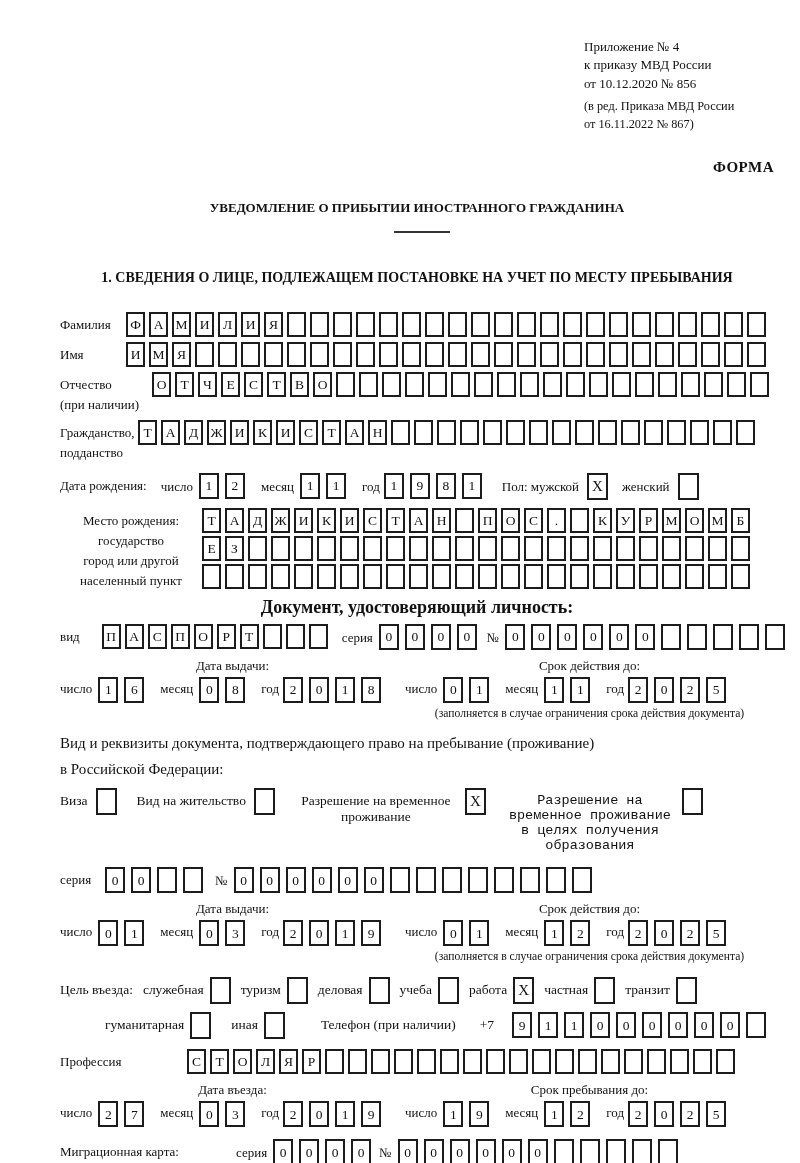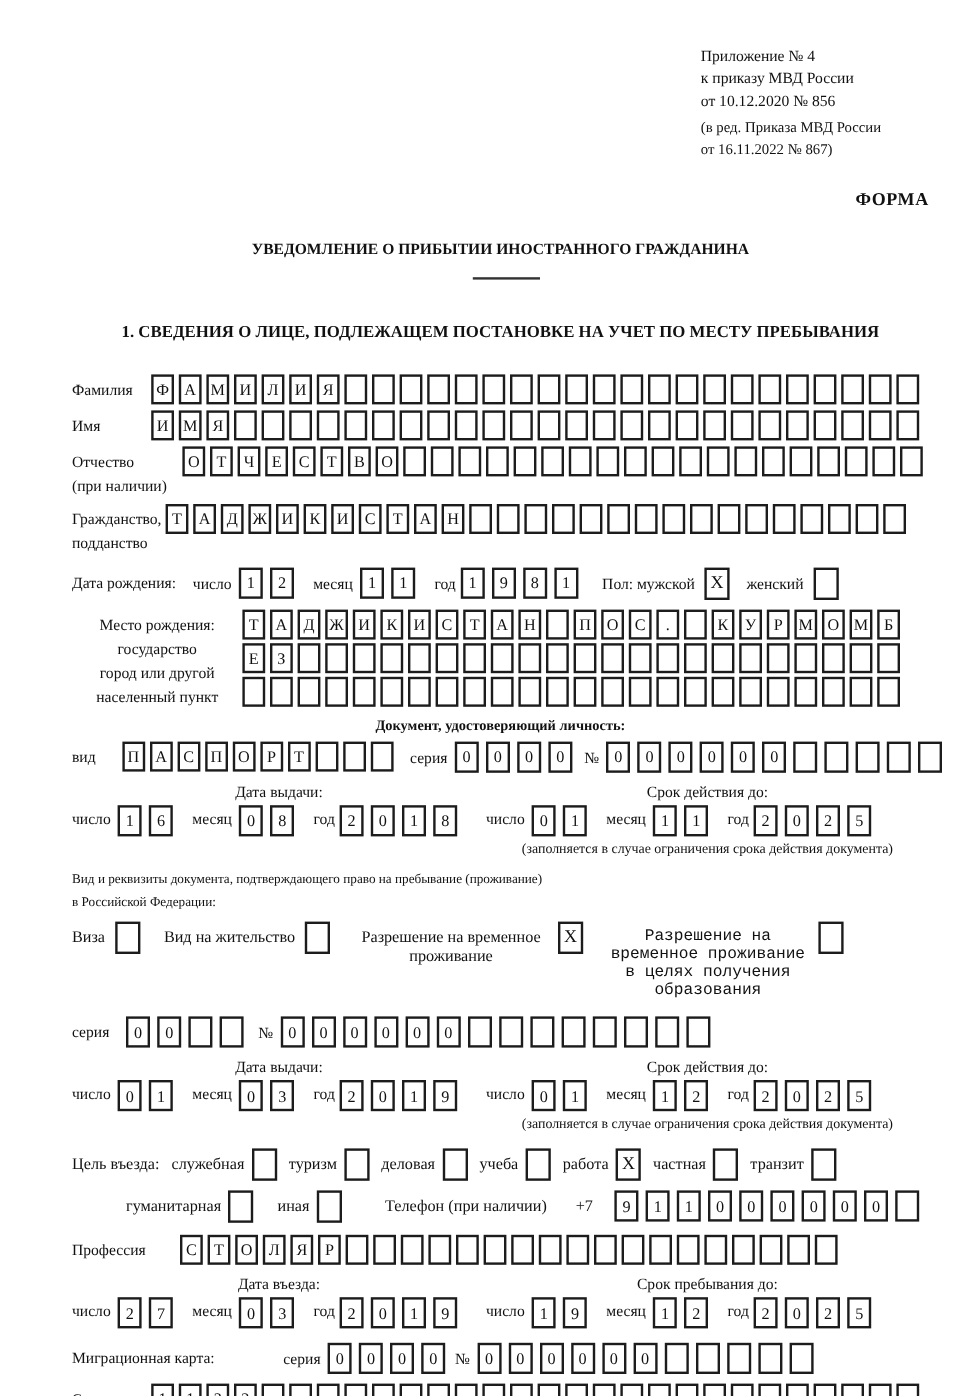--- a/index.html
+++ b/index.html
@@ -41,33 +41,33 @@
   .w-mig { width:150px; }
   .w-rep { width:66px; font-size:12.2px; }
   .sub { margin:0 6px 0 10px; padding-top:4px; }
   .sub.first { margin-left:14px; }
   .stack > .cells { display:flex; margin-bottom:3px; }
 
   
   .sex-lbl { margin:0 8px 0 14px; padding-top:4px; }
 
   
-  .doc-heading { text-align:center; font-weight:bold; font-size:12px; margin:4px 0 6px 0; }
+  .doc-heading { text-align:center; font-weight:bold; font-size:18px; margin:4px 0 6px 0; }
 
   
   .date-pair { display:flex; margin-top:8px; font-size:13px; }
   .date-col-l { width:345px; flex:none; }
   .date-col-r { flex:1; }
   .date-heading { text-align:center; font-size:13px; margin-bottom:3px; }
   .date-row { display:flex; align-items:flex-start; }
   .date-row .sub:first-child { margin-left:0; }
   .date-note { font-size:11.6px; text-align:center; margin-top:4px; white-space:nowrap; }
 
   
-  .intro { font-size:11px; line-height:1.75; margin-top:10px; }
+  .intro { font-size:15px; line-height:1.75; margin-top:10px; }
   .opts { display:flex; align-items:flex-start; gap:20px; margin-top:6px; font-size:13.5px; }
   .opt { display:flex; align-items:flex-start; gap:8px; }
   .opt-lbl { padding-top:5px; }
   .opt-lbl.c2 { max-width:162px; text-align:center; }
   .opt-lbl.c3 { max-width:168px; text-align:center;font-family:Liberation Mono, monospace; }
 
   
   .purpose-row { display:flex; align-items:flex-start; gap:10px; font-size:13.5px; margin-top:14px; flex-wrap:nowrap; }
   .purpose-row .opt { gap:6px; }
   .purpose-row2 { margin-top:8px; margin-left:45px; }
@@ -588,21 +588,21 @@
         <span class="cell">0</span>
         <span class="cell">0</span>
         <span class="cell">0</span>
         <span class="cell">0</span>
         <span class="cell">0</span>
         <span class="cell">0</span>
         <span class="cell"></span>
       </span>
   </div>
 
-  <div class="row" style="margin-top:10px;">
+  <div class="row" style="margin-top:10px;gap:37px;">
     <div class="lbl w-prof">Профессия</div>
     <div class="cells">
         <span class="cell">С</span>
         <span class="cell">Т</span>
         <span class="cell">О</span>
         <span class="cell">Л</span>
         <span class="cell">Я</span>
         <span class="cell">Р</span>
         <span class="cell"></span>
         <span class="cell"></span>

